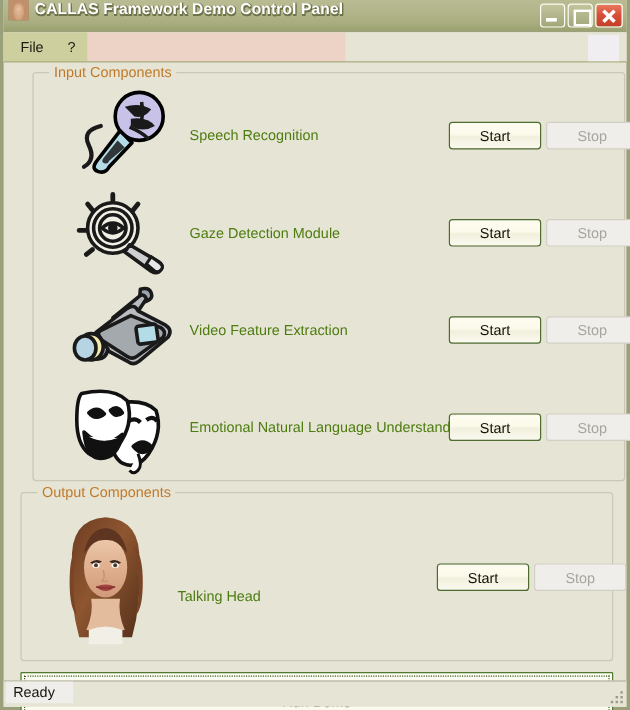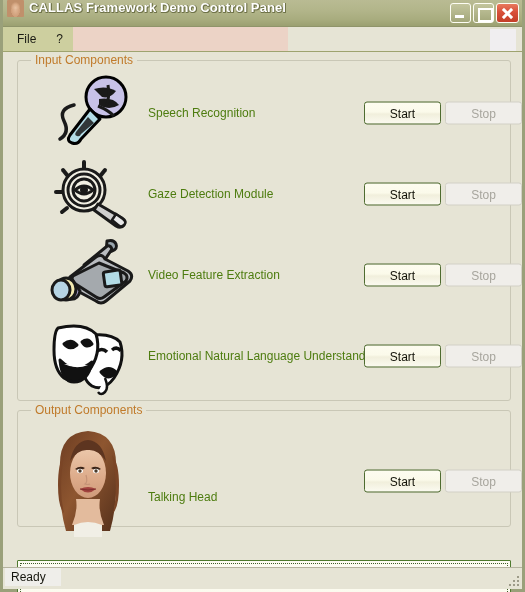--- a/index.html
+++ b/index.html
@@ -142,22 +142,22 @@
 
   
   .content { position: relative; padding: 0; }
 
   .groupbox {
     position: absolute;
     border: 1px solid #c9c7b6;
     border-radius: 3px;
     background: transparent;
   }
-  .gb-input  { left: 14px; top: 8px;   width: 494px; height: 341px; }
-  .gb-output { left: 14px; top: 358px; width: 494px; height: 117px; }
+  .gb-input  { left: 24px; top: 8px;   width: 494px; height: 341px; }
+  .gb-output { left: 14px; top: 358px; width: 494px; height: 141px; }
   .gb-legend {
     position: absolute;
     top: -8px; left: 13px;
     background: #e6e4d5;
     padding: 0 4px;
     font-size: 12px;
     color: #c07a2a;
     white-space: nowrap;
   }
 

